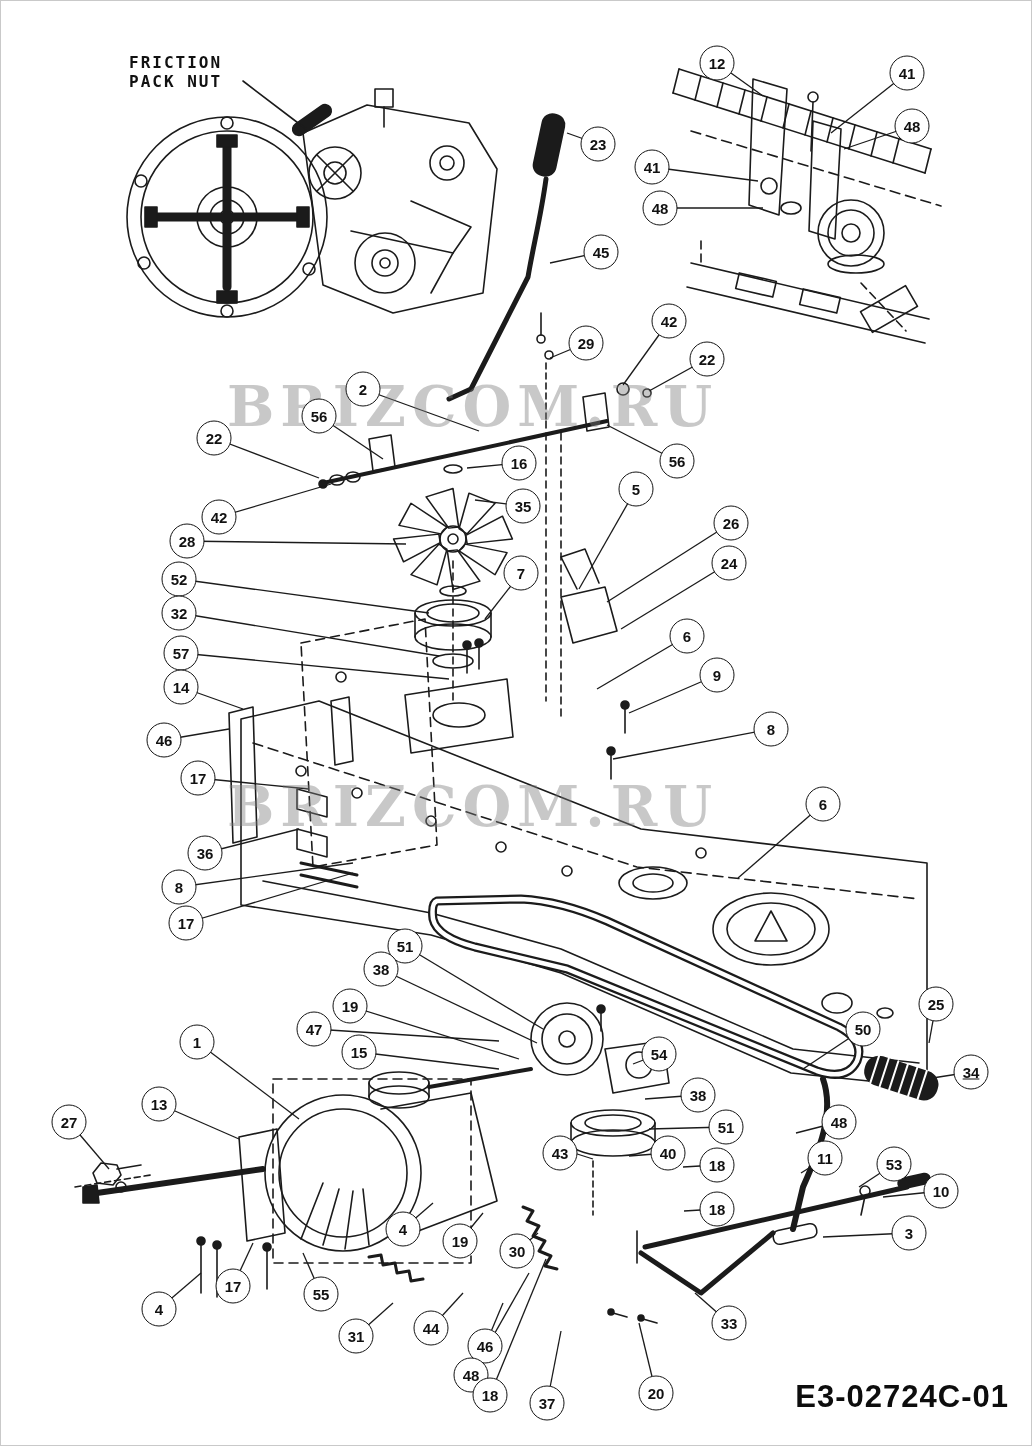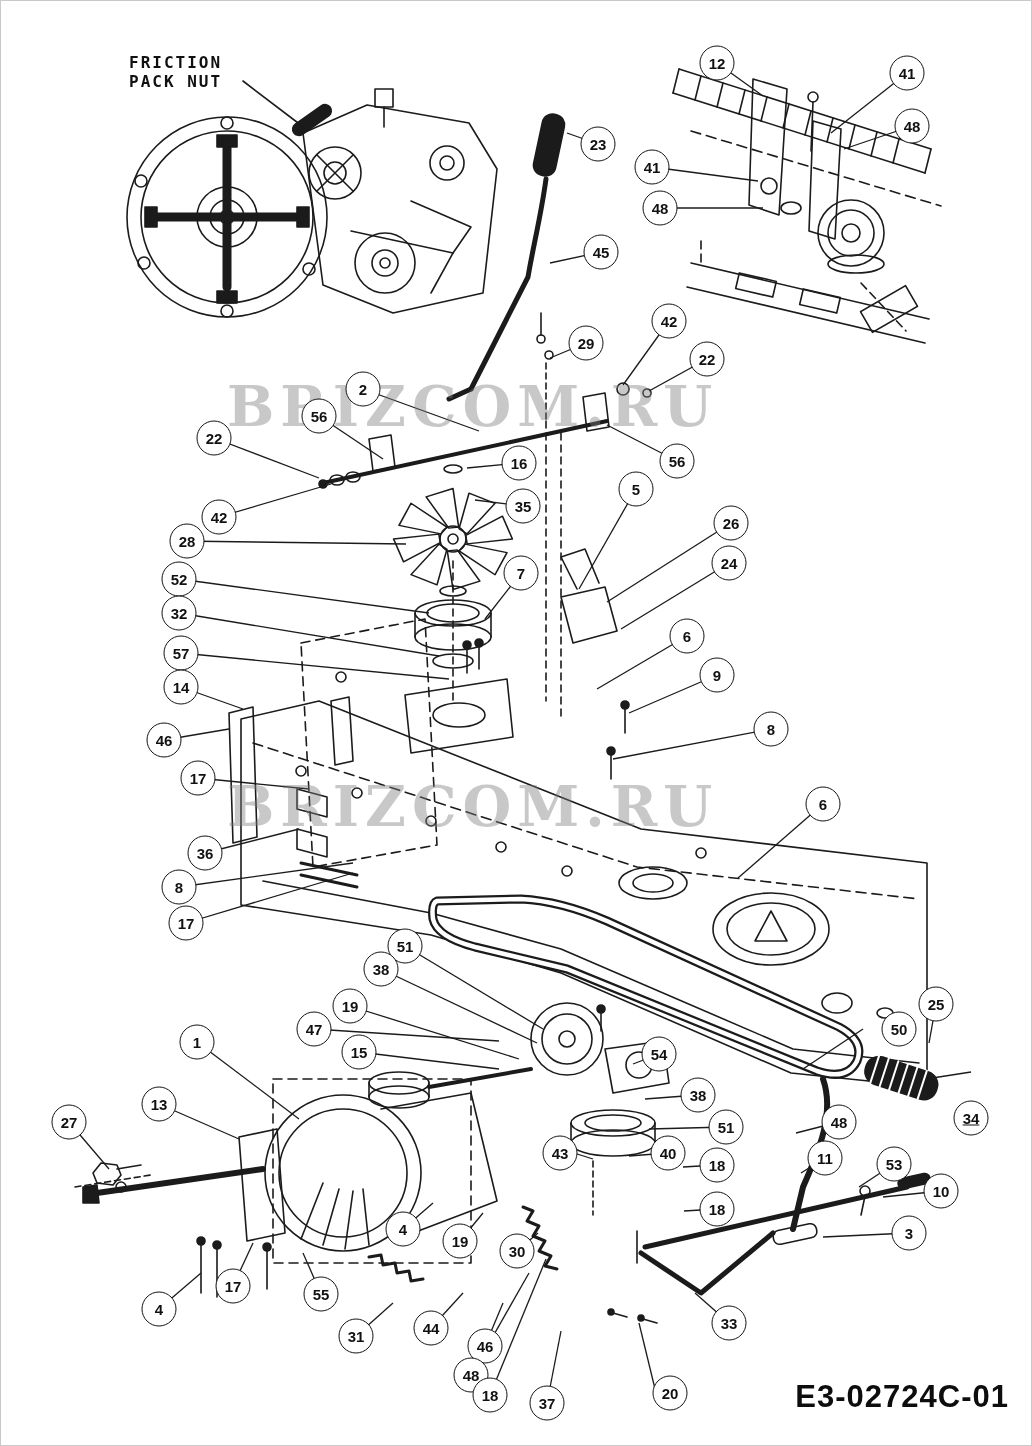--- a/index.html
+++ b/index.html
@@ -368,25 +368,25 @@
       <div class="balloon" style="left: 197px; top: 777px;">17</div>
       <div class="balloon" style="left: 204px; top: 852px;">36</div>
       <div class="balloon" style="left: 178px; top: 886px;">8</div>
       <div class="balloon" style="left: 822px; top: 803px;">6</div>
       <div class="balloon" style="left: 185px; top: 922px;">17</div>
       <div class="balloon" style="left: 404px; top: 945px;">51</div>
       <div class="balloon" style="left: 380px; top: 968px;">38</div>
       <div class="balloon" style="left: 349px; top: 1005px;">19</div>
       <div class="balloon" style="left: 313px; top: 1028px; text-align: right;">47</div>
       <div class="balloon" style="left: 935px; top: 1003px;">25</div>
-      <div class="balloon" style="left: 898px; top: 1028px; text-align: right;">50</div>
+      <div class="balloon" style="left: 862px; top: 1028px; text-align: right;">50</div>
       <div class="balloon" style="left: 358px; top: 1051px;">15</div>
       <div class="balloon" style="left: 196px; top: 1041px;">1</div>
       <div class="balloon" style="left: 658px; top: 1053px;">54</div>
-      <div class="balloon" style="left: 970px; top: 1117px; text-decoration: underline;">34</div>
+      <div class="balloon" style="left: 970px; top: 1071px; text-decoration: underline;">34</div>
       <div class="balloon" style="left: 158px; top: 1103px;">13</div>
       <div class="balloon" style="left: 697px; top: 1094px;">38</div>
       <div class="balloon" style="left: 725px; top: 1126px;">51</div>
       <div class="balloon" style="left: 68px; top: 1121px;">27</div>
       <div class="balloon" style="left: 559px; top: 1152px;">43</div>
       <div class="balloon" style="left: 667px; top: 1152px;">40</div>
       <div class="balloon" style="left: 716px; top: 1164px;">18</div>
       <div class="balloon" style="left: 838px; top: 1121px;">48</div>
       <div class="balloon" style="left: 824px; top: 1157px;">11</div>
       <div class="balloon" style="left: 893px; top: 1163px;">53</div>
@@ -398,17 +398,17 @@
       <div class="balloon" style="left: 516px; top: 1250px;">30</div>
       <div class="balloon" style="left: 232px; top: 1285px;">17</div>
       <div class="balloon" style="left: 320px; top: 1293px;">55</div>
       <div class="balloon" style="left: 158px; top: 1308px;">4</div>
       <div class="balloon" style="left: 355px; top: 1335px;">31</div>
       <div class="balloon" style="left: 430px; top: 1327px;">44</div>
       <div class="balloon" style="left: 484px; top: 1345px;">46</div>
       <div class="balloon" style="left: 470px; top: 1374px;">48</div>
       <div class="balloon" style="left: 489px; top: 1394px;">18</div>
       <div class="balloon" style="left: 546px; top: 1402px;">37</div>
-      <div class="balloon" style="left: 669px; top: 1392px;">20</div>
+      <div class="balloon" style="left: 655px; top: 1392px;">20</div>
       <div class="balloon" style="left: 728px; top: 1322px;">33</div>
     </div>
 
 </div>
 
 </body></html>

